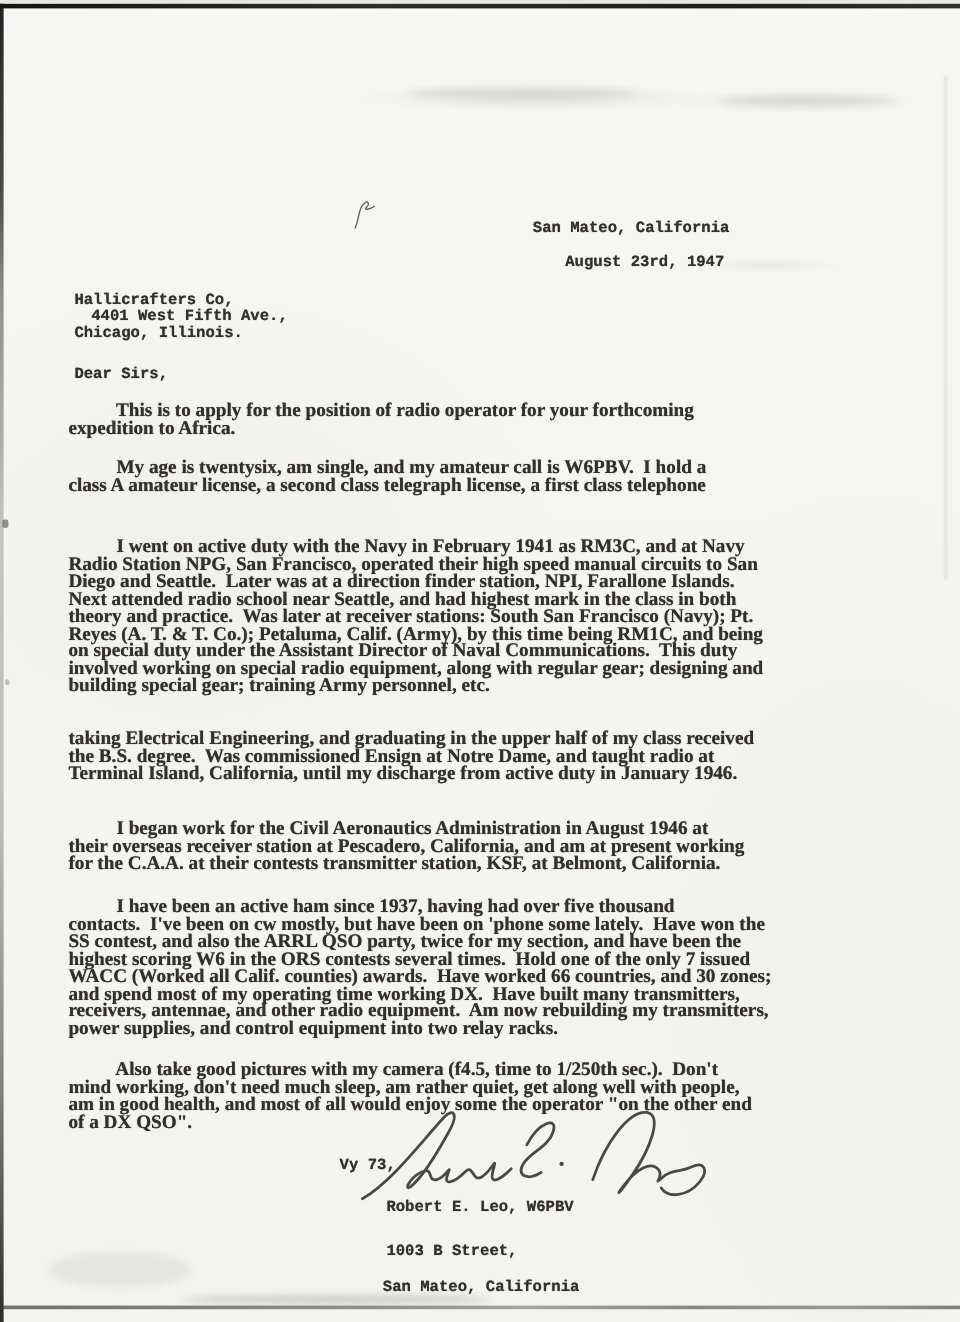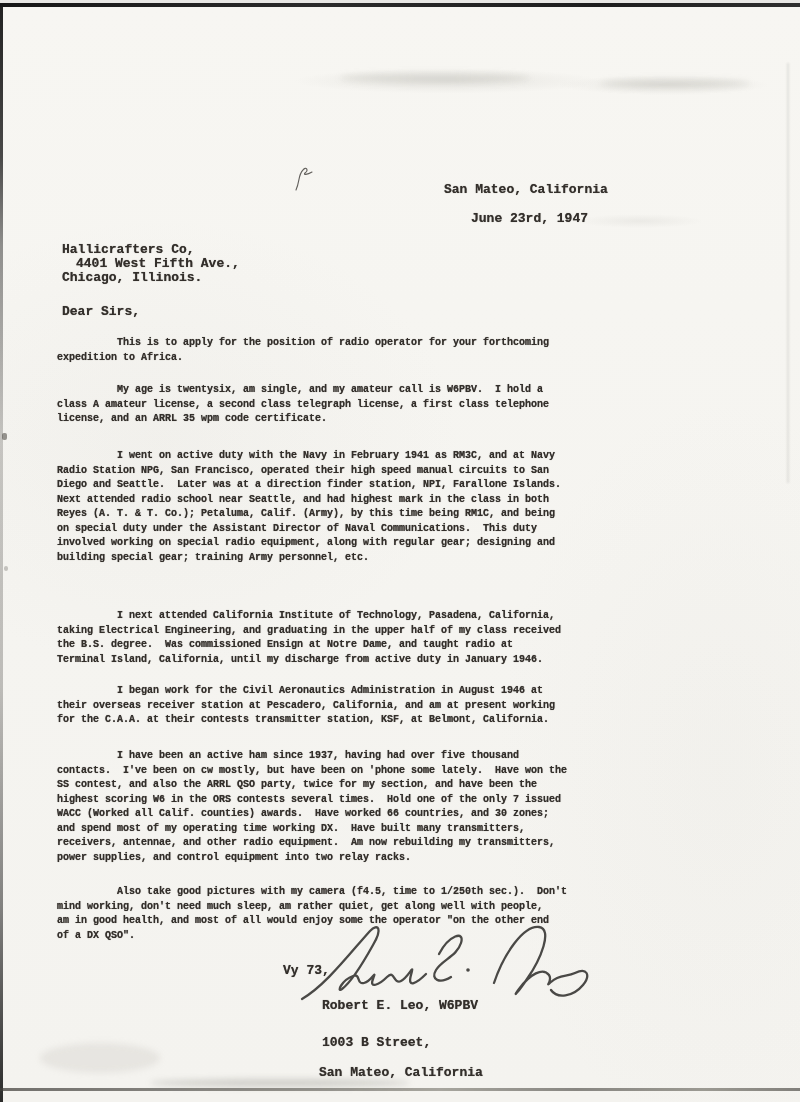--- a/index.html
+++ b/index.html
@@ -16,21 +16,21 @@
       radial-gradient(ellipse 400px 300px at 20% 40%, rgba(210,208,202,.12), transparent 75%),
       radial-gradient(ellipse 300px 500px at 90% 70%, rgba(214,212,206,.10), transparent 75%),
       linear-gradient(180deg,#f7f6f2 0%, #f5f4f0 55%, #f4f3ef 100%);
   }
   .t {
     position:absolute;
     font-size:13px; line-height:14.5px;
     white-space:pre;
     text-shadow:0 0 0.7px rgba(52,48,43,.8);
   }
-  .para { position:absolute; font-size:10px; line-height:14.5px; text-shadow:0 0 0.7px rgba(52,48,43,.8); }
+  .para { position:absolute; font-size:16px; line-height:14.5px; text-shadow:0 0 0.7px rgba(52,48,43,.8);font-family:Liberation Serif, serif; }
   .line { white-space:pre; }
   .edge-top { position:absolute; left:0; top:0; width:800px; height:4px;
     background:linear-gradient(90deg,#161616 0%,#2b2b2b 40%,#1d1d1d 75%,#2f2f2f 100%); }
   .edge-left { position:absolute; left:0; top:0; width:3px; height:1102px;
     background:linear-gradient(180deg,
       rgba(22,22,22,.95) 0%, rgba(30,30,30,.8) 14%, rgba(40,40,40,.5) 22%,
       rgba(60,58,55,.25) 40%, rgba(60,58,55,.30) 62%,
       rgba(35,35,35,.55) 82%, rgba(20,20,20,.9) 100%); }
   .edge-right { position:absolute; left:787px; top:60px; width:2px; height:420px;
     background:rgba(130,128,122,.18); filter:blur(1px); }
@@ -54,49 +54,48 @@
   <div class="smudge" style="left:150px;top:1076px;width:260px;height:8px;background:rgba(120,118,112,.28)"></div>
   <div class="smudge" style="left:40px;top:1040px;width:120px;height:30px;background:rgba(170,168,162,.18)"></div>
   <div class="speck" style="left:2px;top:430px;width:5px;height:7px"></div>
   <div class="speck" style="left:4px;top:563px;width:4px;height:5px;opacity:.5"></div>
 
   <svg style="left:290px;top:160px" width="28" height="30" viewBox="0 0 28 30">
     <path d="M6 27 C 10 18, 8 12, 13 7 C 16 3, 19 7, 15 10 C 13 12, 17 12, 22 9" fill="none" stroke="rgba(60,58,54,.8)" stroke-width="1.1" stroke-linecap="round"></path>
   </svg>
 
   <div class="t" style="left:444px;top:180px">San Mateo, California</div>
-  <div class="t" style="left:471px;top:209px">June 23rd, 1947</div>
+  <div class="t" style="left:471px;top:209px">August 23rd, 1947</div>
 
   <div class="t" style="left:62px;top:240px">Hallicrafters Co,</div>
   <div class="t" style="left:76px;top:254px">4401 West Fifth Ave.,</div>
   <div class="t" style="left:62px;top:268px">Chicago, Illinois.</div>
 
   <div class="t" style="left:62px;top:302px">Dear Sirs,</div>
 
   <div class="para" style="left:57px;top:333px;width:700px">
       <div class="line">          This is to apply for the position of radio operator for your forthcoming</div>
       <div class="line">expedition to Africa.</div>
     </div>
   <div class="para" style="left:57px;top:380px;width:700px">
       <div class="line">          My age is twentysix, am single, and my amateur call is W6PBV.  I hold a</div>
       <div class="line">class A amateur license, a second class telegraph license, a first class telephone</div>
-      <div class="line">license, and an ARRL 35 wpm code certificate.</div>
     </div>
   <div class="para" style="left:57px;top:446px;width:700px">
       <div class="line">          I went on active duty with the Navy in February 1941 as RM3C, and at Navy</div>
       <div class="line">Radio Station NPG, San Francisco, operated their high speed manual circuits to San</div>
       <div class="line">Diego and Seattle.  Later was at a direction finder station, NPI, Farallone Islands.</div>
       <div class="line">Next attended radio school near Seattle, and had highest mark in the class in both</div>
+      <div class="line">theory and practice.  Was later at receiver stations: South San Francisco (Navy); Pt.</div>
       <div class="line">Reyes (A. T. &amp; T. Co.); Petaluma, Calif. (Army), by this time being RM1C, and being</div>
       <div class="line">on special duty under the Assistant Director of Naval Communications.  This duty</div>
       <div class="line">involved working on special radio equipment, along with regular gear; designing and</div>
       <div class="line">building special gear; training Army personnel, etc.</div>
     </div>
   <div class="para" style="left:57px;top:606px;width:700px">
-      <div class="line">          I next attended California Institute of Technology, Pasadena, California,</div>
       <div class="line">taking Electrical Engineering, and graduating in the upper half of my class received</div>
       <div class="line">the B.S. degree.  Was commissioned Ensign at Notre Dame, and taught radio at</div>
       <div class="line">Terminal Island, California, until my discharge from active duty in January 1946.</div>
     </div>
   <div class="para" style="left:57px;top:681px;width:700px">
       <div class="line">          I began work for the Civil Aeronautics Administration in August 1946 at</div>
       <div class="line">their overseas receiver station at Pescadero, California, and am at present working</div>
       <div class="line">for the C.A.A. at their contests transmitter station, KSF, at Belmont, California.</div>
     </div>
   <div class="para" style="left:57px;top:746px;width:700px">

